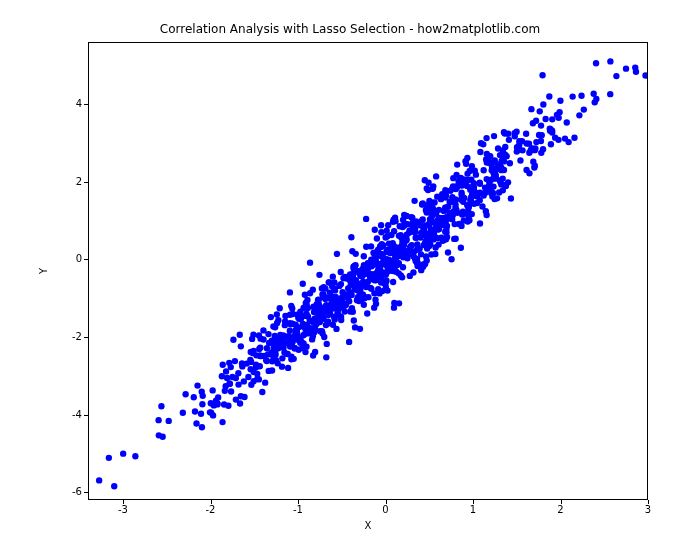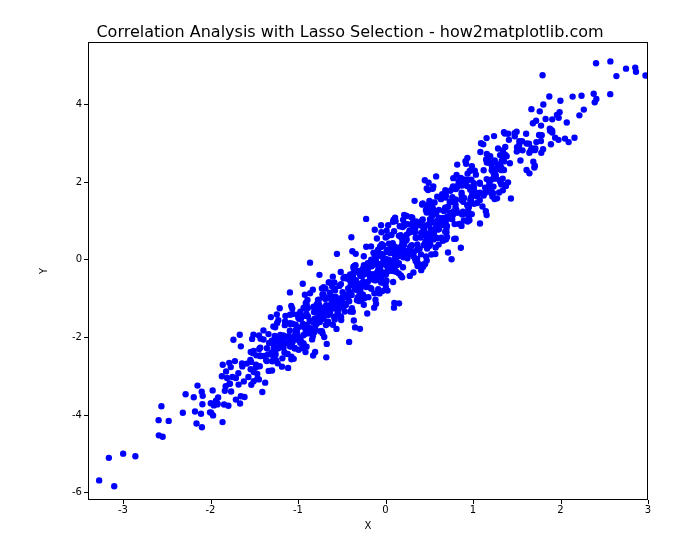--- a/index.html
+++ b/index.html
@@ -16,21 +16,21 @@
     position: relative;
     width: 700px;
     height: 560px;
   }
   .title {
     position: absolute;
     top: 22px;
     left: 0;
     width: 700px;
     text-align: center;
-    font-size: 16px;
+    font-size: 12px;
   }
   .axes {
     position: absolute;
     left: 88px;
     top: 42px;
     width: 560px;
     height: 458px;
     border: 1px solid #000;
     box-sizing: border-box;
   }

